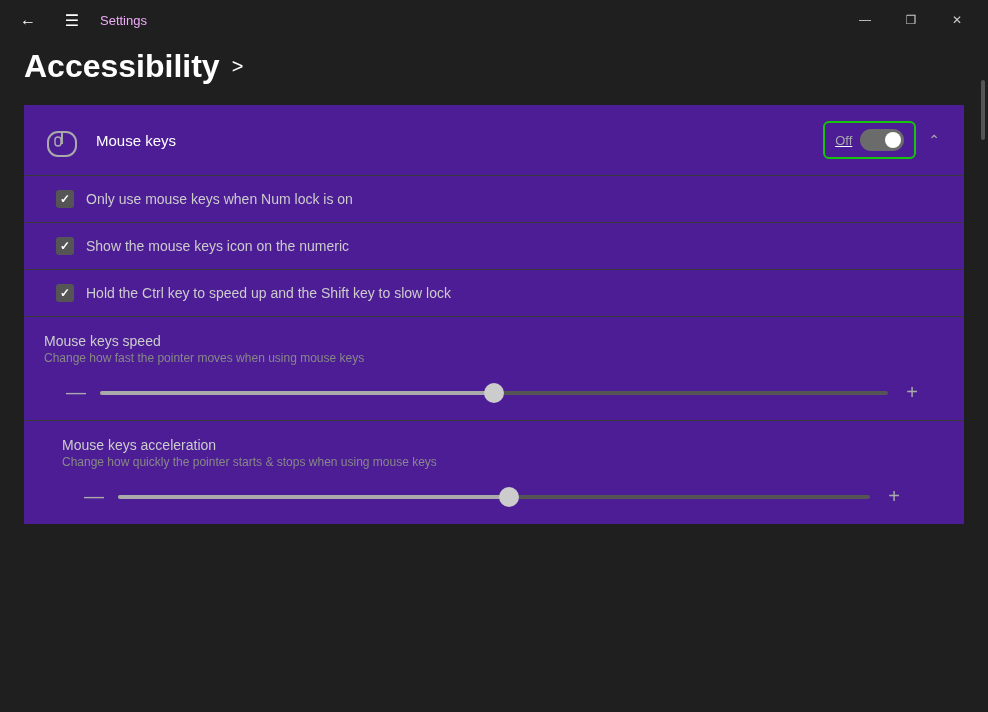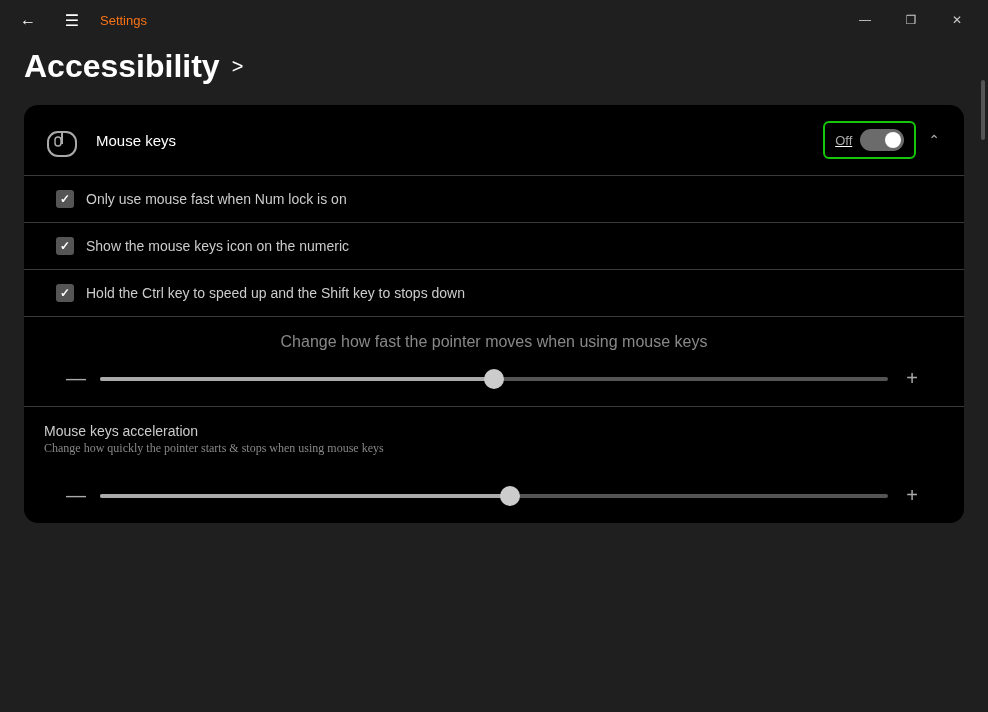--- a/index.html
+++ b/index.html
@@ -25,21 +25,21 @@
     }
 
     .titlebar-left {
       display: flex;
       align-items: center;
       gap: 12px;
     }
 
     .titlebar-title {
       font-size: 13px;
-      color: #f97316;
+      color: #f0abfc;
     }
 
     .titlebar-controls {
       display: flex;
       align-items: center;
       gap: 0;
     }
 
     .titlebar-btn {
       width: 46px;
@@ -108,22 +108,22 @@
       color: #ffffff;
     }
 
     
     .content {
       padding: 0 24px;
     }
 
     
     .card {
-      background: #000000;
-      border-radius: 14px;
+      background: #4c1d95;
+      border-radius: 0;
       overflow: hidden;
     }
 
     
     .mouse-keys-header {
       display: flex;
       align-items: center;
       justify-content: space-between;
       padding: 16px 20px;
       border-bottom: 1px solid #3a3a3a;
@@ -252,24 +252,23 @@
     }
 
     .slider-title {
       font-size: 14px;
       font-weight: 500;
       color: #cccccc;
       margin-bottom: 2px;
     }
 
     .slider-desc {
-      font-size: 16px;
+      font-size: 12px;
       color: #888888;
       margin-bottom: 16px;
-      text-align: center;
     }
 
     .slider-row {
       display: flex;
       align-items: center;
       gap: 12px;
       padding: 0 20px;
     }
 
     .slider-minus, .slider-plus {
@@ -309,35 +308,34 @@
       background: #cccccc;
       border-radius: 50%;
       position: absolute;
       top: -8px;
       transform: translateX(-50%);
       cursor: pointer;
     }
 
     
     .accel-section {
-      padding: 16px 20px;
+      padding: 16px 38px;
     }
 
     .accel-title {
       font-size: 14px;
       font-weight: 500;
       color: #cccccc;
       margin-bottom: 2px;
     }
 
     .accel-desc {
       font-size: 12px;
       color: #888888;
-      margin-bottom: 28px;
-      font-family: Liberation Serif, serif;
+      margin-bottom: 16px;
     }
 
     
     .scrollbar {
       position: absolute;
       right: 2px;
       top: 40px;
       bottom: 0;
       width: 6px;
     }
@@ -408,38 +406,39 @@
         <button class="chevron-up-btn">
           <span>⌃</span>
         </button>
       </div>
     </div>
 
     <div class="sub-option" style="border-bottom: 1px solid #3a3a3a;">
       <div class="checkbox">
         <span class="checkbox-check">✓</span>
       </div>
-      <span class="sub-option-label">Only use mouse fast when Num lock is on</span>
+      <span class="sub-option-label">Only use mouse keys when Num lock is on</span>
     </div>
 
     <div class="sub-option" style="border-bottom: 1px solid #3a3a3a;">
       <div class="checkbox">
         <span class="checkbox-check">✓</span>
       </div>
       <span class="sub-option-label">Show the mouse keys icon on the numeric</span>
     </div>
 
     <div class="sub-option" style="border-bottom: 1px solid #3a3a3a;">
       <div class="checkbox">
         <span class="checkbox-check">✓</span>
       </div>
-      <span class="sub-option-label">Hold the Ctrl key to speed up and the Shift key to stops down</span>
+      <span class="sub-option-label">Hold the Ctrl key to speed up and the Shift key to slow lock</span>
     </div>
 
     <div class="slider-section">
+      <div class="slider-title">Mouse keys speed</div>
       <div class="slider-desc">Change how fast the pointer moves when using mouse keys</div>
       <div class="slider-row">
         <span class="slider-minus">—</span>
         <div class="slider-container">
           <div class="slider-track">
             <div class="slider-fill" style="width: 50%;"></div>
             <div class="slider-thumb" style="left: 50%;"></div>
           </div>
         </div>
         <span class="slider-plus">+</span>

